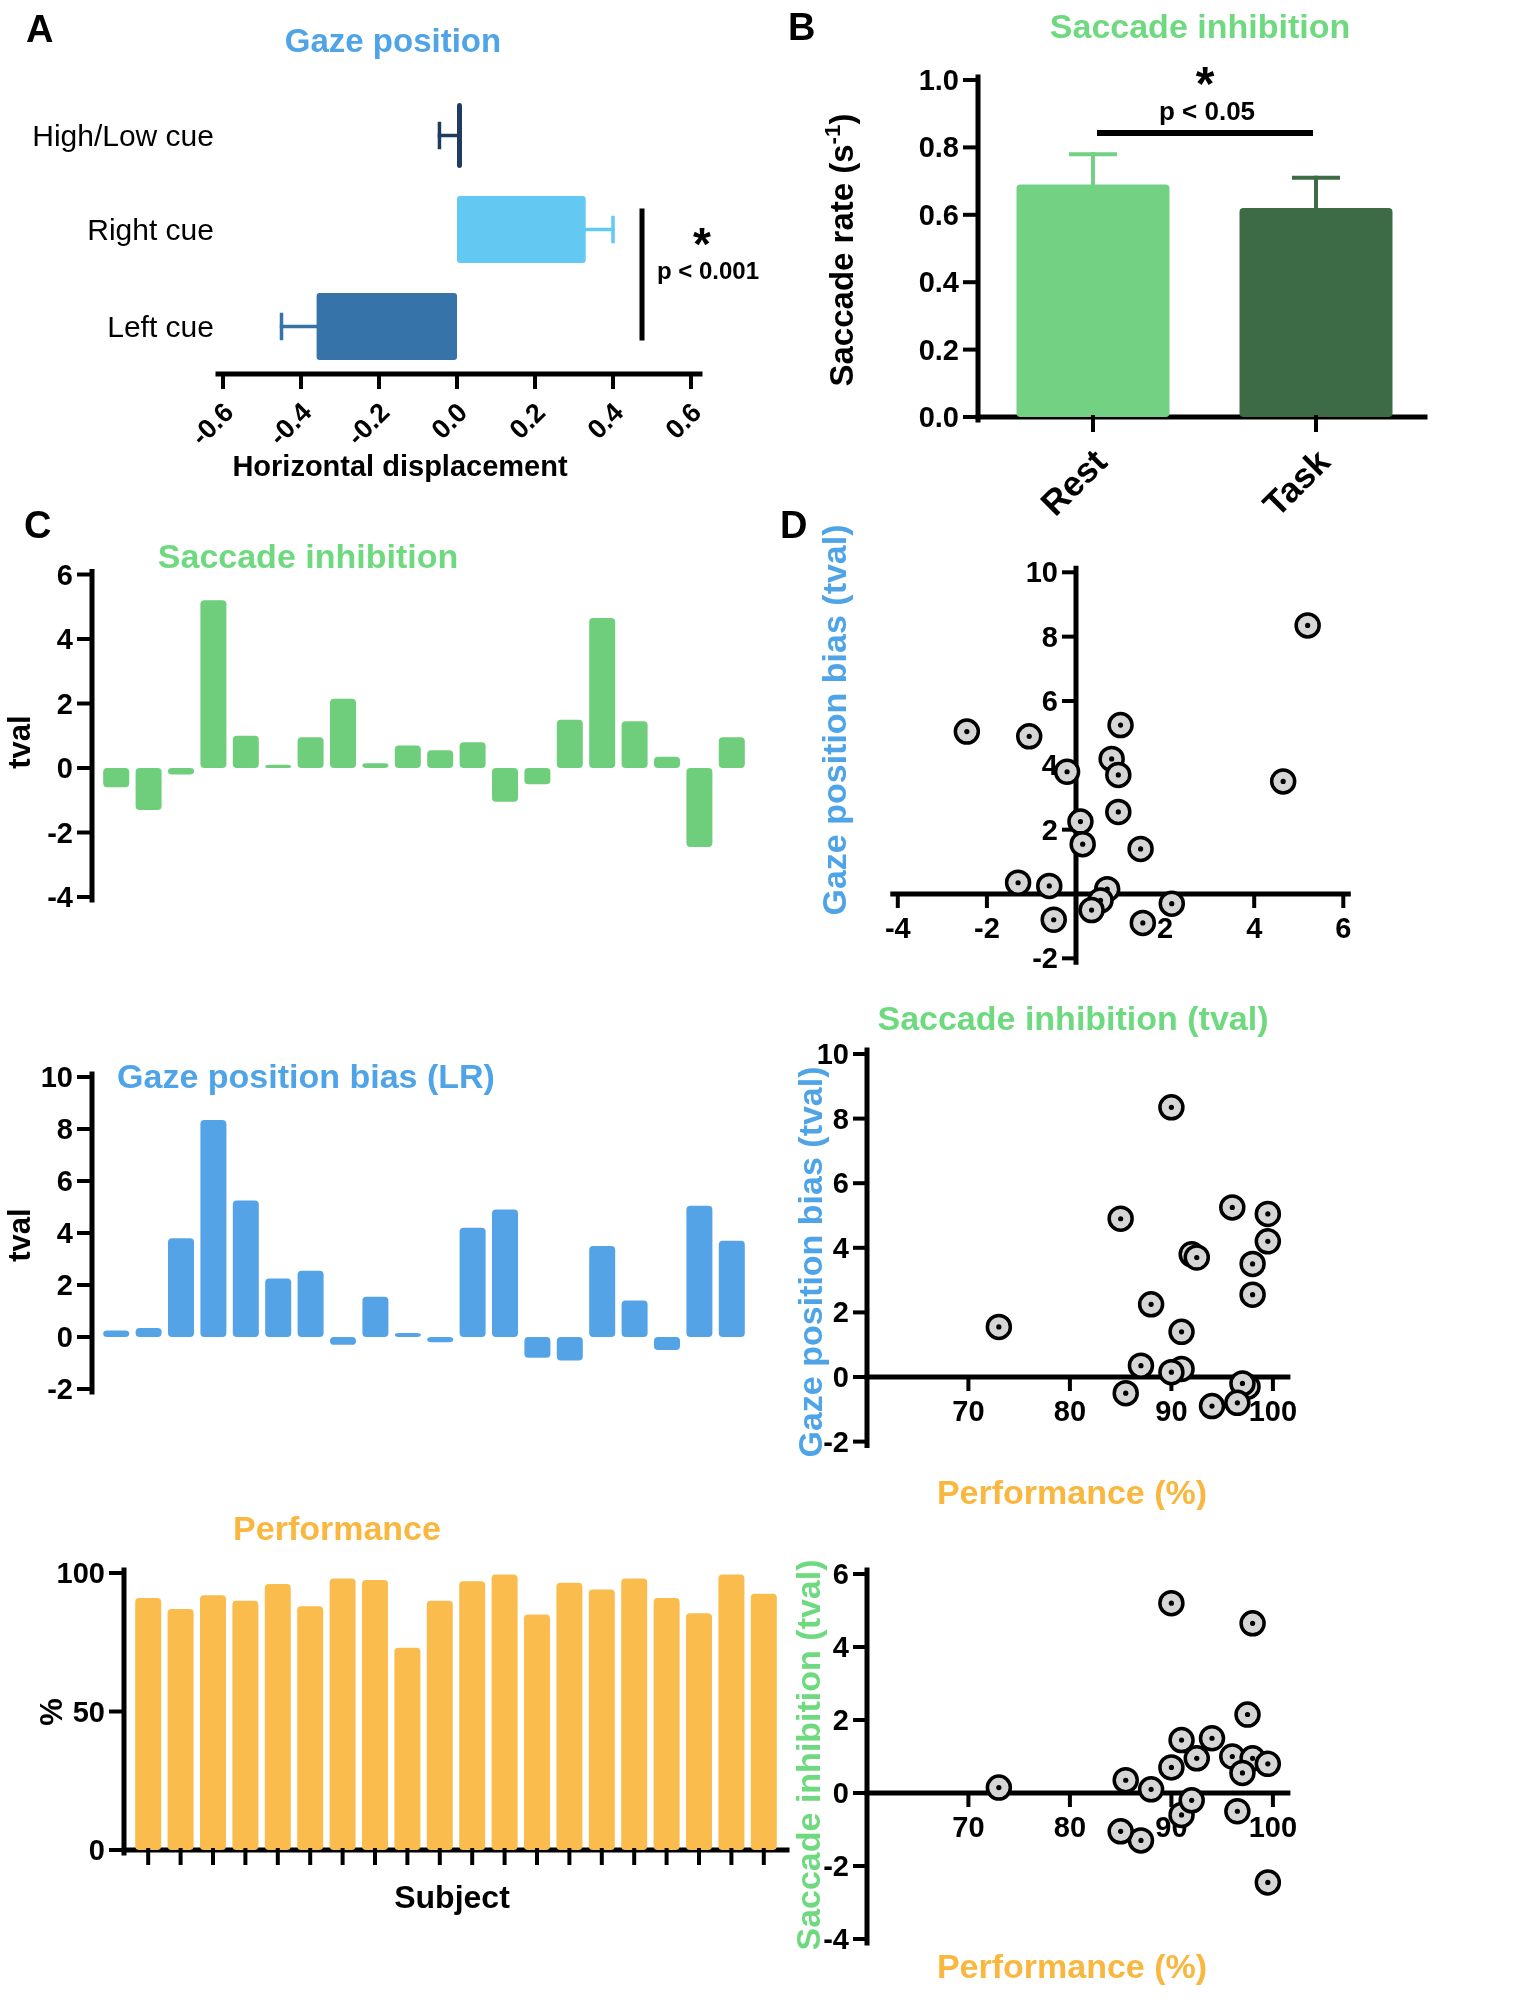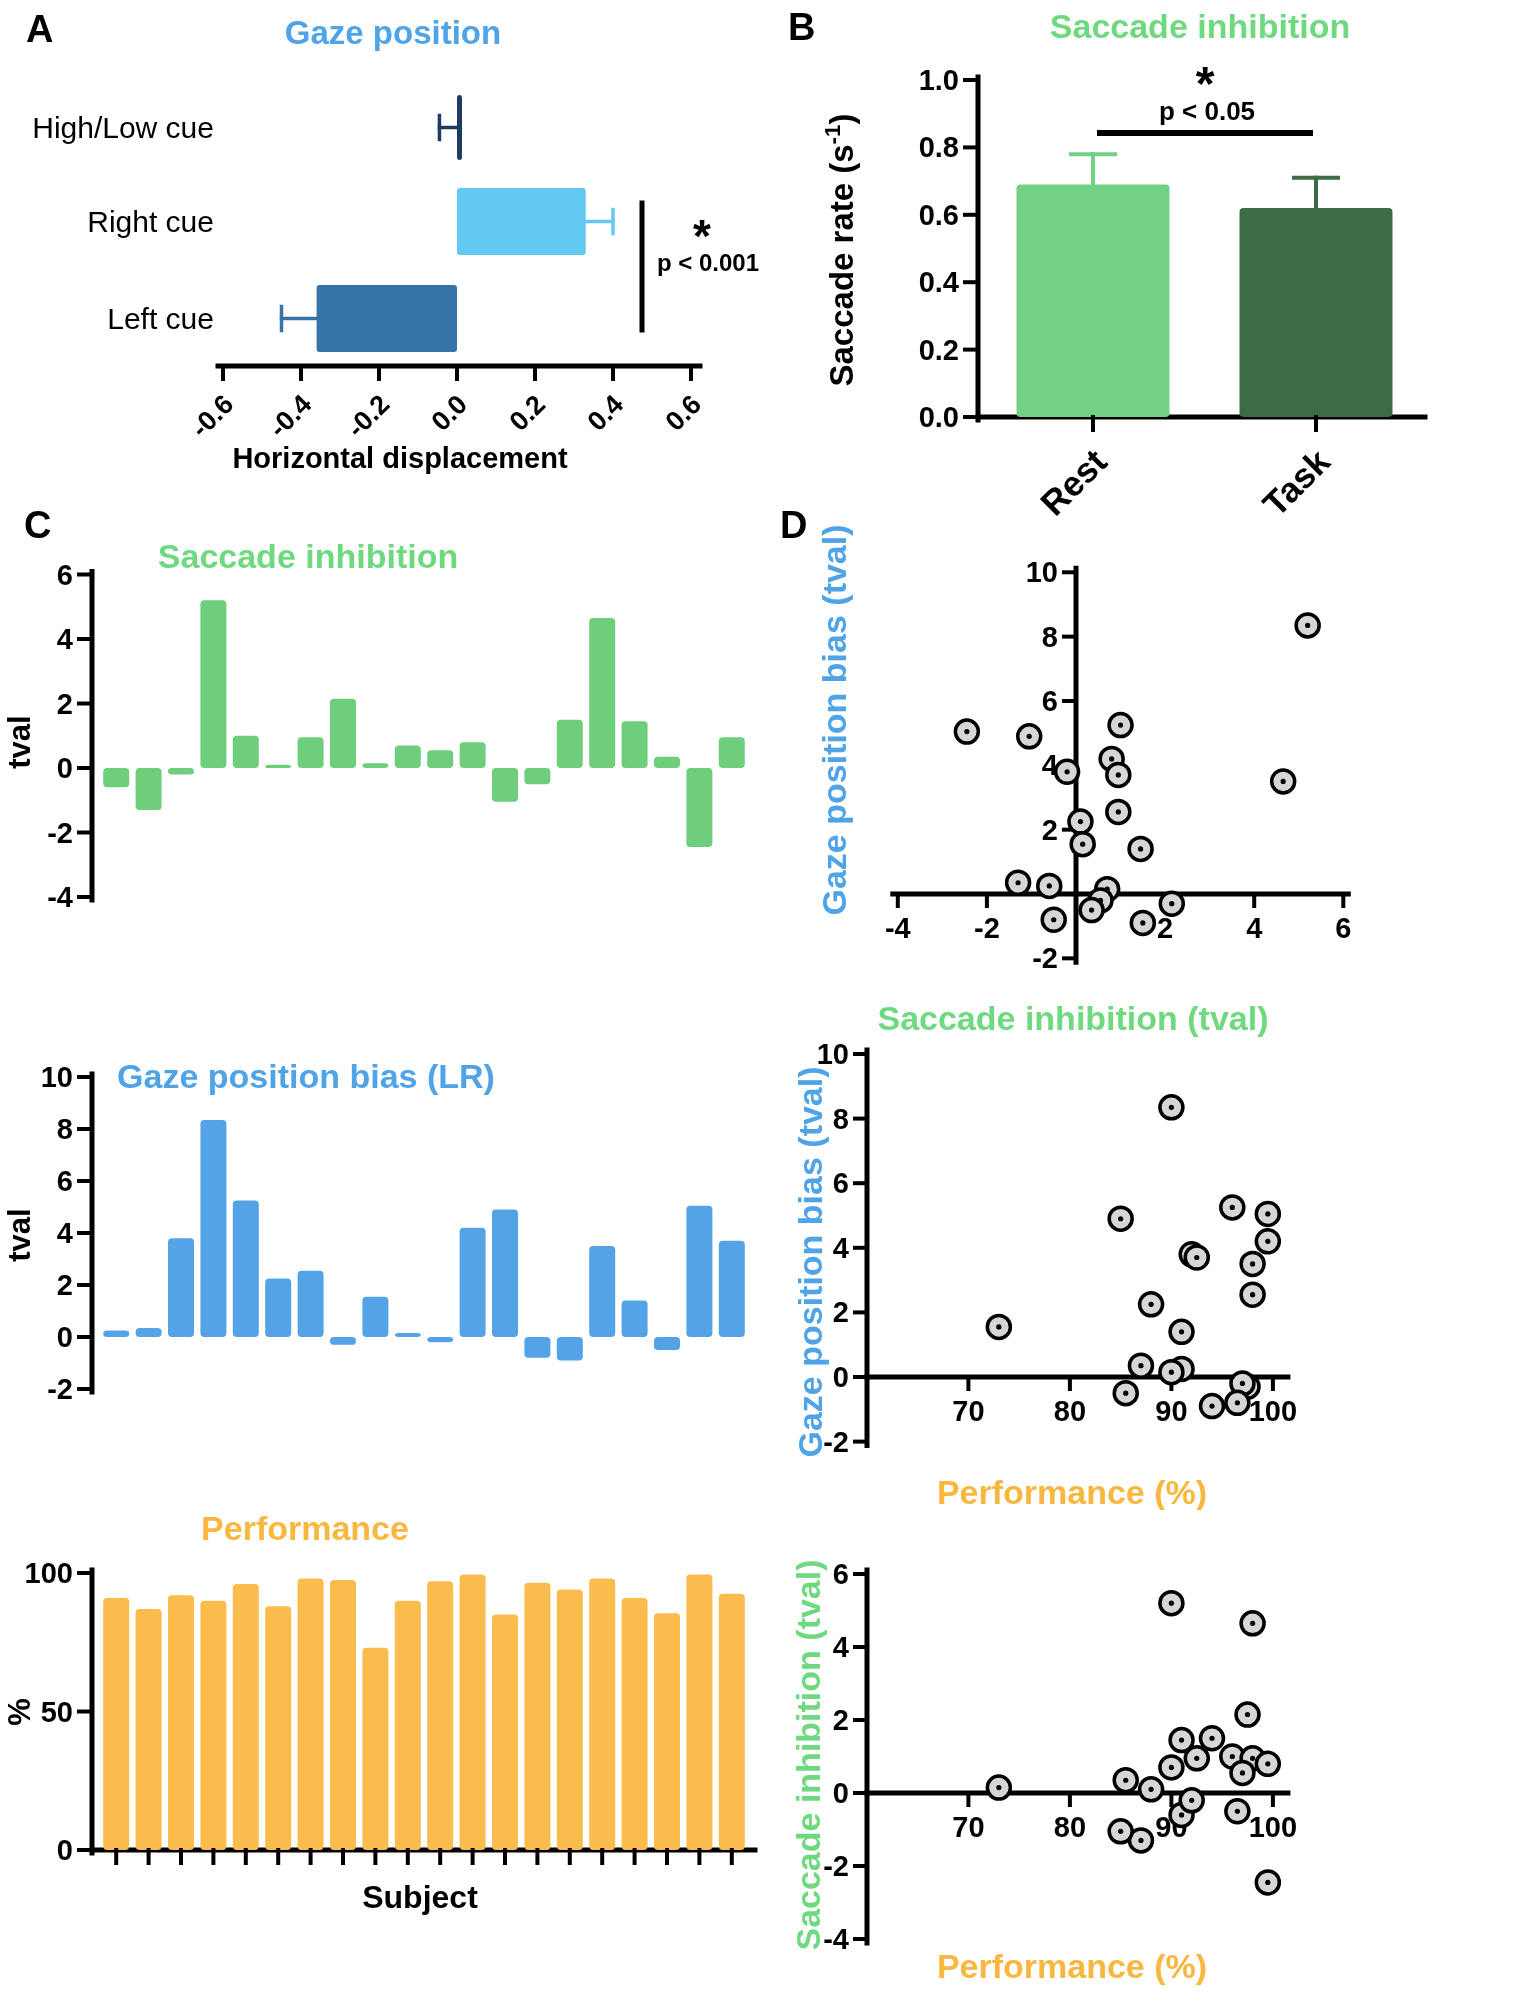--- a/index.html
+++ b/index.html
@@ -15,21 +15,21 @@
 </style>
 </head>
 <body>
 
 <div id="canvas">
   <div class="panel-letter pl-a">A</div>
   <div class="panel-letter pl-b">B</div>
   <div class="panel-letter pl-c">C</div>
   <div class="panel-letter pl-d">D</div>
 
-  <div class="chart" style="left: 0px; top: 0px;">
+  <div class="chart" style="left: 0px; top: 8px;">
       <svg width="780" height="475" viewBox="0 0 780 475">
         <text x="393" y="44" font-size="33" font-family="&quot;Liberation Sans&quot;,&quot;DejaVu Sans&quot;,sans-serif" font-weight="bold" fill="#4FA4E8" text-anchor="middle">Gaze position</text>
         <line x1="218" y1="366" x2="700" y2="366" stroke="#000" stroke-width="5" stroke-linecap="square"></line>
         <line x1="223" y1="366" x2="223" y2="379" stroke="#000" stroke-width="4" stroke-linecap="square"></line>
         <text x="235" y="406" font-size="27" font-family="&quot;Liberation Sans&quot;,&quot;DejaVu Sans&quot;,sans-serif" font-weight="bold" fill="#000" text-anchor="end" transform="rotate(-45 235 406)">-0.6</text>
         <line x1="301" y1="366" x2="301" y2="379" stroke="#000" stroke-width="4" stroke-linecap="square"></line>
         <text x="313" y="406" font-size="27" font-family="&quot;Liberation Sans&quot;,&quot;DejaVu Sans&quot;,sans-serif" font-weight="bold" fill="#000" text-anchor="end" transform="rotate(-45 313 406)">-0.4</text>
         <line x1="379" y1="366" x2="379" y2="379" stroke="#000" stroke-width="4" stroke-linecap="square"></line>
         <text x="391" y="406" font-size="27" font-family="&quot;Liberation Sans&quot;,&quot;DejaVu Sans&quot;,sans-serif" font-weight="bold" fill="#000" text-anchor="end" transform="rotate(-45 391 406)">-0.2</text>
         <line x1="457" y1="366" x2="457" y2="379" stroke="#000" stroke-width="4" stroke-linecap="square"></line>
@@ -164,21 +164,21 @@
         <rect x="524.4" y="317" width="26" height="20.80000000000001" fill="#55A3E7" rx="4" ry="4"></rect>
         <rect x="556.8" y="317" width="26" height="23.399999999999977" fill="#55A3E7" rx="4" ry="4"></rect>
         <rect x="589.2" y="226" width="26" height="91" fill="#55A3E7" rx="4" ry="4"></rect>
         <rect x="621.6" y="280.6" width="26" height="36.39999999999998" fill="#55A3E7" rx="4" ry="4"></rect>
         <rect x="654" y="317" width="26" height="13" fill="#55A3E7" rx="4" ry="4"></rect>
         <rect x="686.4" y="185.70000000000002" width="26" height="131.29999999999998" fill="#55A3E7" rx="4" ry="4"></rect>
         <rect x="718.8" y="220.8" width="26" height="96.19999999999999" fill="#55A3E7" rx="4" ry="4"></rect>
         <text x="30" y="215" font-size="31" font-family="&quot;Liberation Sans&quot;,&quot;DejaVu Sans&quot;,sans-serif" font-weight="bold" fill="#000" text-anchor="middle" transform="rotate(-90 30 215)">tval</text>
       </svg>
     </div>
-  <div class="chart" style="left: 0px; top: 1500px;">
+  <div class="chart" style="left: 0px; top: 1500px; padding-left: 32px;">
       <svg width="780" height="500" viewBox="0 0 780 500">
         <text x="305" y="40" font-size="34" font-family="&quot;Liberation Sans&quot;,&quot;DejaVu Sans&quot;,sans-serif" font-weight="bold" fill="#F9B73F" text-anchor="middle">Performance</text>
         <line x1="92" y1="70" x2="92" y2="353" stroke="#000" stroke-width="5" stroke-linecap="square"></line>
         <line x1="79" y1="73" x2="92" y2="73" stroke="#000" stroke-width="4" stroke-linecap="square"></line>
         <text x="73" y="83" font-size="29" font-family="&quot;Liberation Sans&quot;,&quot;DejaVu Sans&quot;,sans-serif" font-weight="bold" fill="#000" text-anchor="end">100</text>
         <line x1="79" y1="211.5" x2="92" y2="211.5" stroke="#000" stroke-width="4" stroke-linecap="square"></line>
         <text x="73" y="221.5" font-size="29" font-family="&quot;Liberation Sans&quot;,&quot;DejaVu Sans&quot;,sans-serif" font-weight="bold" fill="#000" text-anchor="end">50</text>
         <line x1="79" y1="350" x2="92" y2="350" stroke="#000" stroke-width="4" stroke-linecap="square"></line>
         <text x="73" y="360" font-size="29" font-family="&quot;Liberation Sans&quot;,&quot;DejaVu Sans&quot;,sans-serif" font-weight="bold" fill="#000" text-anchor="end">0</text>
         <line x1="92" y1="350" x2="755" y2="350" stroke="#000" stroke-width="5" stroke-linecap="square"></line>

